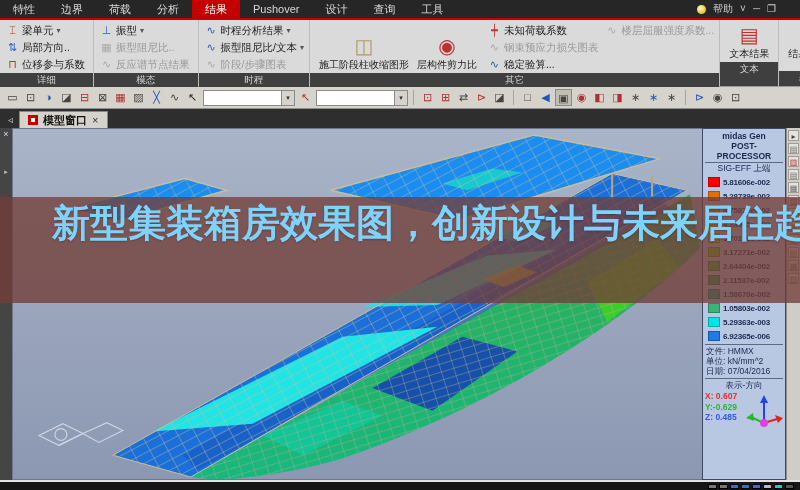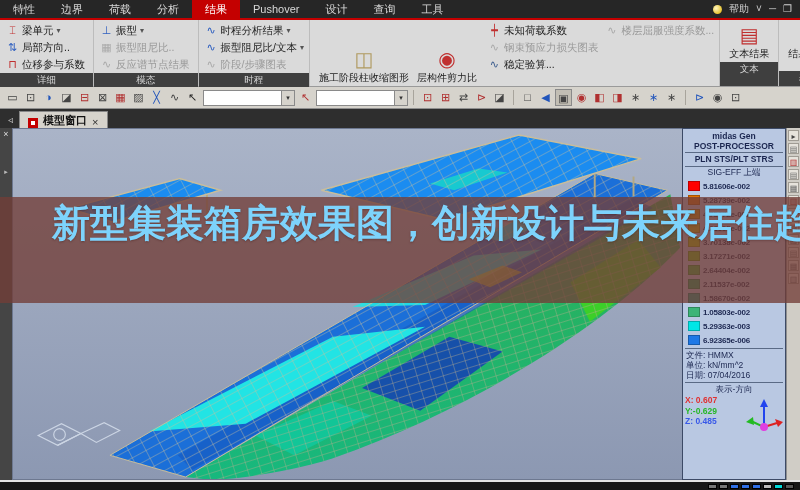--- a/index.html
+++ b/index.html
@@ -4,21 +4,21 @@
 <style>
   * { margin:0; padding:0; box-sizing:border-box; }
   html,body { width:800px; height:490px; overflow:hidden; font-family:"Liberation Sans",sans-serif; background:#222; }
   body { position:relative; }
 
   
   .titlebar { height:18px; background:#262626; display:flex; align-items:stretch; color:#d8d8d8; font-size:11px; }
   .rtabs { display:flex; }
   .rtab { padding:0 13px; line-height:18px; cursor:default; white-space:nowrap; }
   .rtab.active { background:#c40000; color:#fff; }
-  .title-right { margin-left:auto; display:flex; align-items:center; gap:7px; padding-right:8px; }
+  .title-right { margin-left:auto; display:flex; align-items:center; gap:7px; padding-right:24px; }
   .bulb { width:9px; height:9px; border-radius:50%; background:radial-gradient(circle at 35% 35%, #fff6c0, #e8c430 70%, #a98a10); }
   .tr-glyph { color:#cfcfcf; font-size:10px; line-height:18px; }
   .redline { height:2px; background:#c40000; }
 
   
   .ribbon { height:67px; background:#dadada; display:flex; border-bottom:1px solid #9a9a9a; }
   .rgroup { display:flex; flex-direction:column; border-right:1px solid #bcbcbc; }
   .rgcontent { flex:1; display:flex; padding:2px 5px 0 5px; gap:6px; }
   .rgcaption { height:30px; background:#3f3f3f; color:#d8d8d8; font-size:9.5px; text-align:center; line-height:14px; }
   .rcol { display:flex; flex-direction:column; }
@@ -37,35 +37,35 @@
   .tbicon { width:17px; height:17px; font-size:11px; line-height:16px; text-align:center; color:#444; }
   .tbicon.pressed { background:#c2beb4; border:1px solid #8a8a8a; }
   .tbsep { width:1px; height:15px; background:#a8a49c; margin:0 3px; }
   .tbcombo { width:92px; height:16px; background:#fff; border:1px solid #8a8a8a; display:flex; }
   .tbcombo .cval { flex:1; font-size:9px; }
   .tbcombo .cbtn { width:13px; background:#d6d3cc; border-left:1px solid #8a8a8a; font-size:7px; text-align:center; line-height:14px; color:#333; }
 
   
   .tabbar { height:19px; background:#2e2e2e; display:flex; align-items:flex-end; }
   .tab-nav { color:#c8c8c8; font-size:10px; margin:0 6px 3px 8px; }
-  .doctab { background:#d6d3cc; color:#111; height:17px; display:flex; align-items:flex-end; gap:5px; padding:0 9px 0 8px; font-size:11px; font-weight:bold; border:1px solid #888; border-bottom:none; }
+  .doctab { background:#d6d3cc; color:#111; height:17px; display:flex; align-items:center; gap:5px; padding:0 9px 0 8px; font-size:11px; font-weight:bold; border:1px solid #888; border-bottom:none; }
   .doctab-icon { width:10px; height:10px; background:#c40000; position:relative; }
   .doctab-icon::after { content:""; position:absolute; left:3px; top:3px; width:4px; height:4px; background:#fff; }
   .doctab-close { font-weight:normal; color:#333; font-size:11px; }
 
   
   .main { height:354px; display:flex; border-bottom:2px solid #e3e3e3; background:#98a3ba; }
   .leftstrip { width:12px; background:#454545; color:#ddd; font-size:9px; text-align:center; }
   .leftstrip .ls-close { line-height:12px; }
   .leftstrip .ls-pin { font-size:7px; color:#bbb; margin-top:28px; }
   .viewport { flex:1; position:relative; background:linear-gradient(#aab4c8,#8c98b2); border:1px solid #6d7890; border-right:none; }
   .viewport svg { display:block; width:100%; height:100%; }
 
   
-  .legend { width:104px; background:#b9c8e2; border:1px solid #3c4a66; color:#1c2750; font-size:8.5px; padding:2px 2px 0 2px; }
+  .legend { width:84px; background:#b9c8e2; border:1px solid #3c4a66; color:#1c2750; font-size:8.5px; padding:2px 2px 0 2px; }
   .lg-title { text-align:center; font-weight:bold; line-height:10px; }
   .lg-sub { text-align:center; font-weight:bold; line-height:11px; border-top:1px solid #5a6a85; margin-top:1px; padding-top:1px; }
   .lg-comp { text-align:center; line-height:11px; border-top:1px solid #5a6a85; margin-top:1px; }
   .lg-rows { margin-top:1px; }
   .lg-row { display:flex; align-items:center; height:14px; }
   .lg-sw { width:12px; height:10px; margin:0 3px 0 3px; border:1px solid rgba(0,0,0,.25); }
   .lg-val { font-weight:bold; font-size:8px; letter-spacing:-0.2px; }
   .lg-block { border-top:1px solid #5a6a85; margin-top:1px; padding:1px 1px; line-height:10px; }
   .lg-center { text-align:center; }
   .lg-xyz { position:relative; line-height:10.5px; font-weight:bold; }
@@ -237,20 +237,21 @@
       </div>
       <div class="rcol">
 
           <div class="ritem disabled">
             <span class="rglyph" style="color: rgb(136, 136, 136);">∿</span>
             <span>楼层屈服强度系数...</span>
           </div>
 
       </div>
     </div>
+    <div class="rgcaption">其它</div>
   </div>
 
   <div class="rgroup">
     <div class="rgcontent">
 
         <div class="rbig">
           <span class="rbigicon" style="color: rgb(192, 48, 48);">▤</span>
           <span>文本结果</span>
         </div>
 
@@ -388,21 +389,20 @@
         <path d="M58,20 L82,9 L98,17 L74,29 Z"></path>
         <circle cx="36" cy="21" r="6"></circle>
         <path d="M34,32 L58,20"></path>
       </g>
     </svg>
   </div>
 
   <div class="legend">
     <div class="lg-title">midas Gen</div>
     <div class="lg-title">POST-PROCESSOR</div>
-    <div class="lg-sub">PLN STS/PLT STRS</div>
     <div class="lg-comp">SIG-EFF 上端</div>
     <div class="lg-rows">
 
         <div class="lg-row">
           <span class="lg-sw" style="background: rgb(255, 0, 0);"></span>
           <span class="lg-val">5.81606e-002</span>
         </div>
 
         <div class="lg-row">
           <span class="lg-sw" style="background: rgb(224, 112, 0);"></span>

